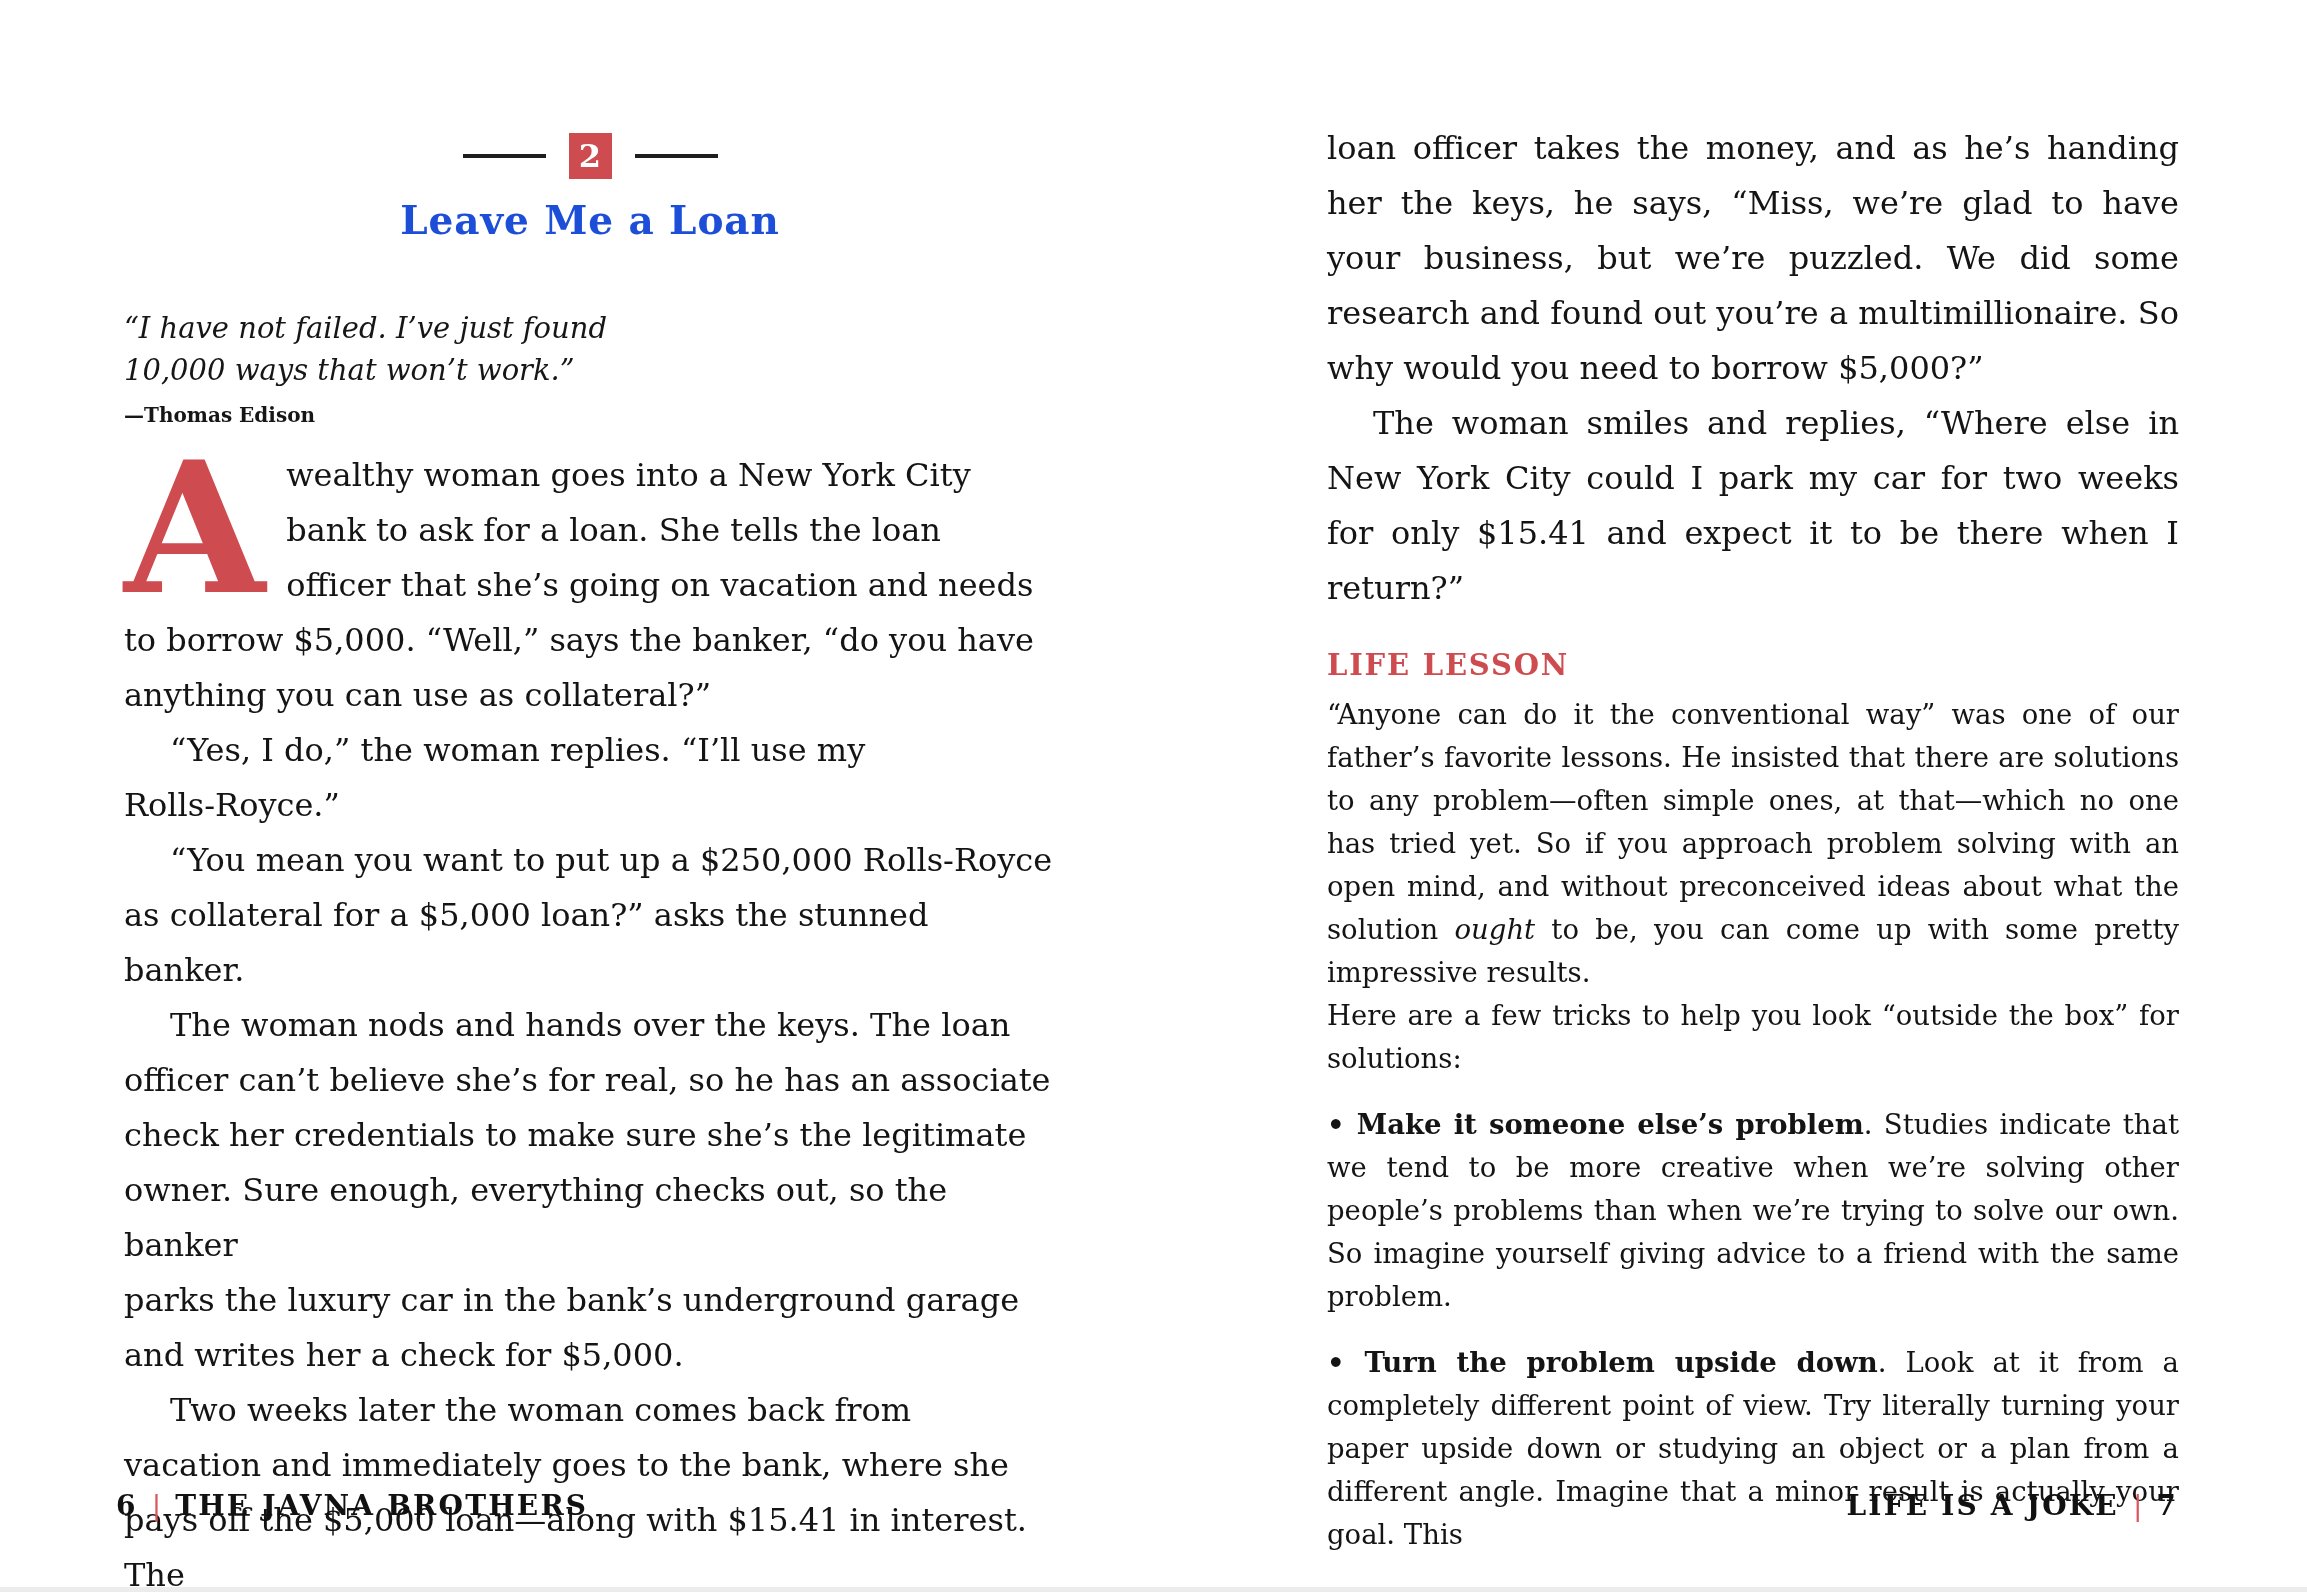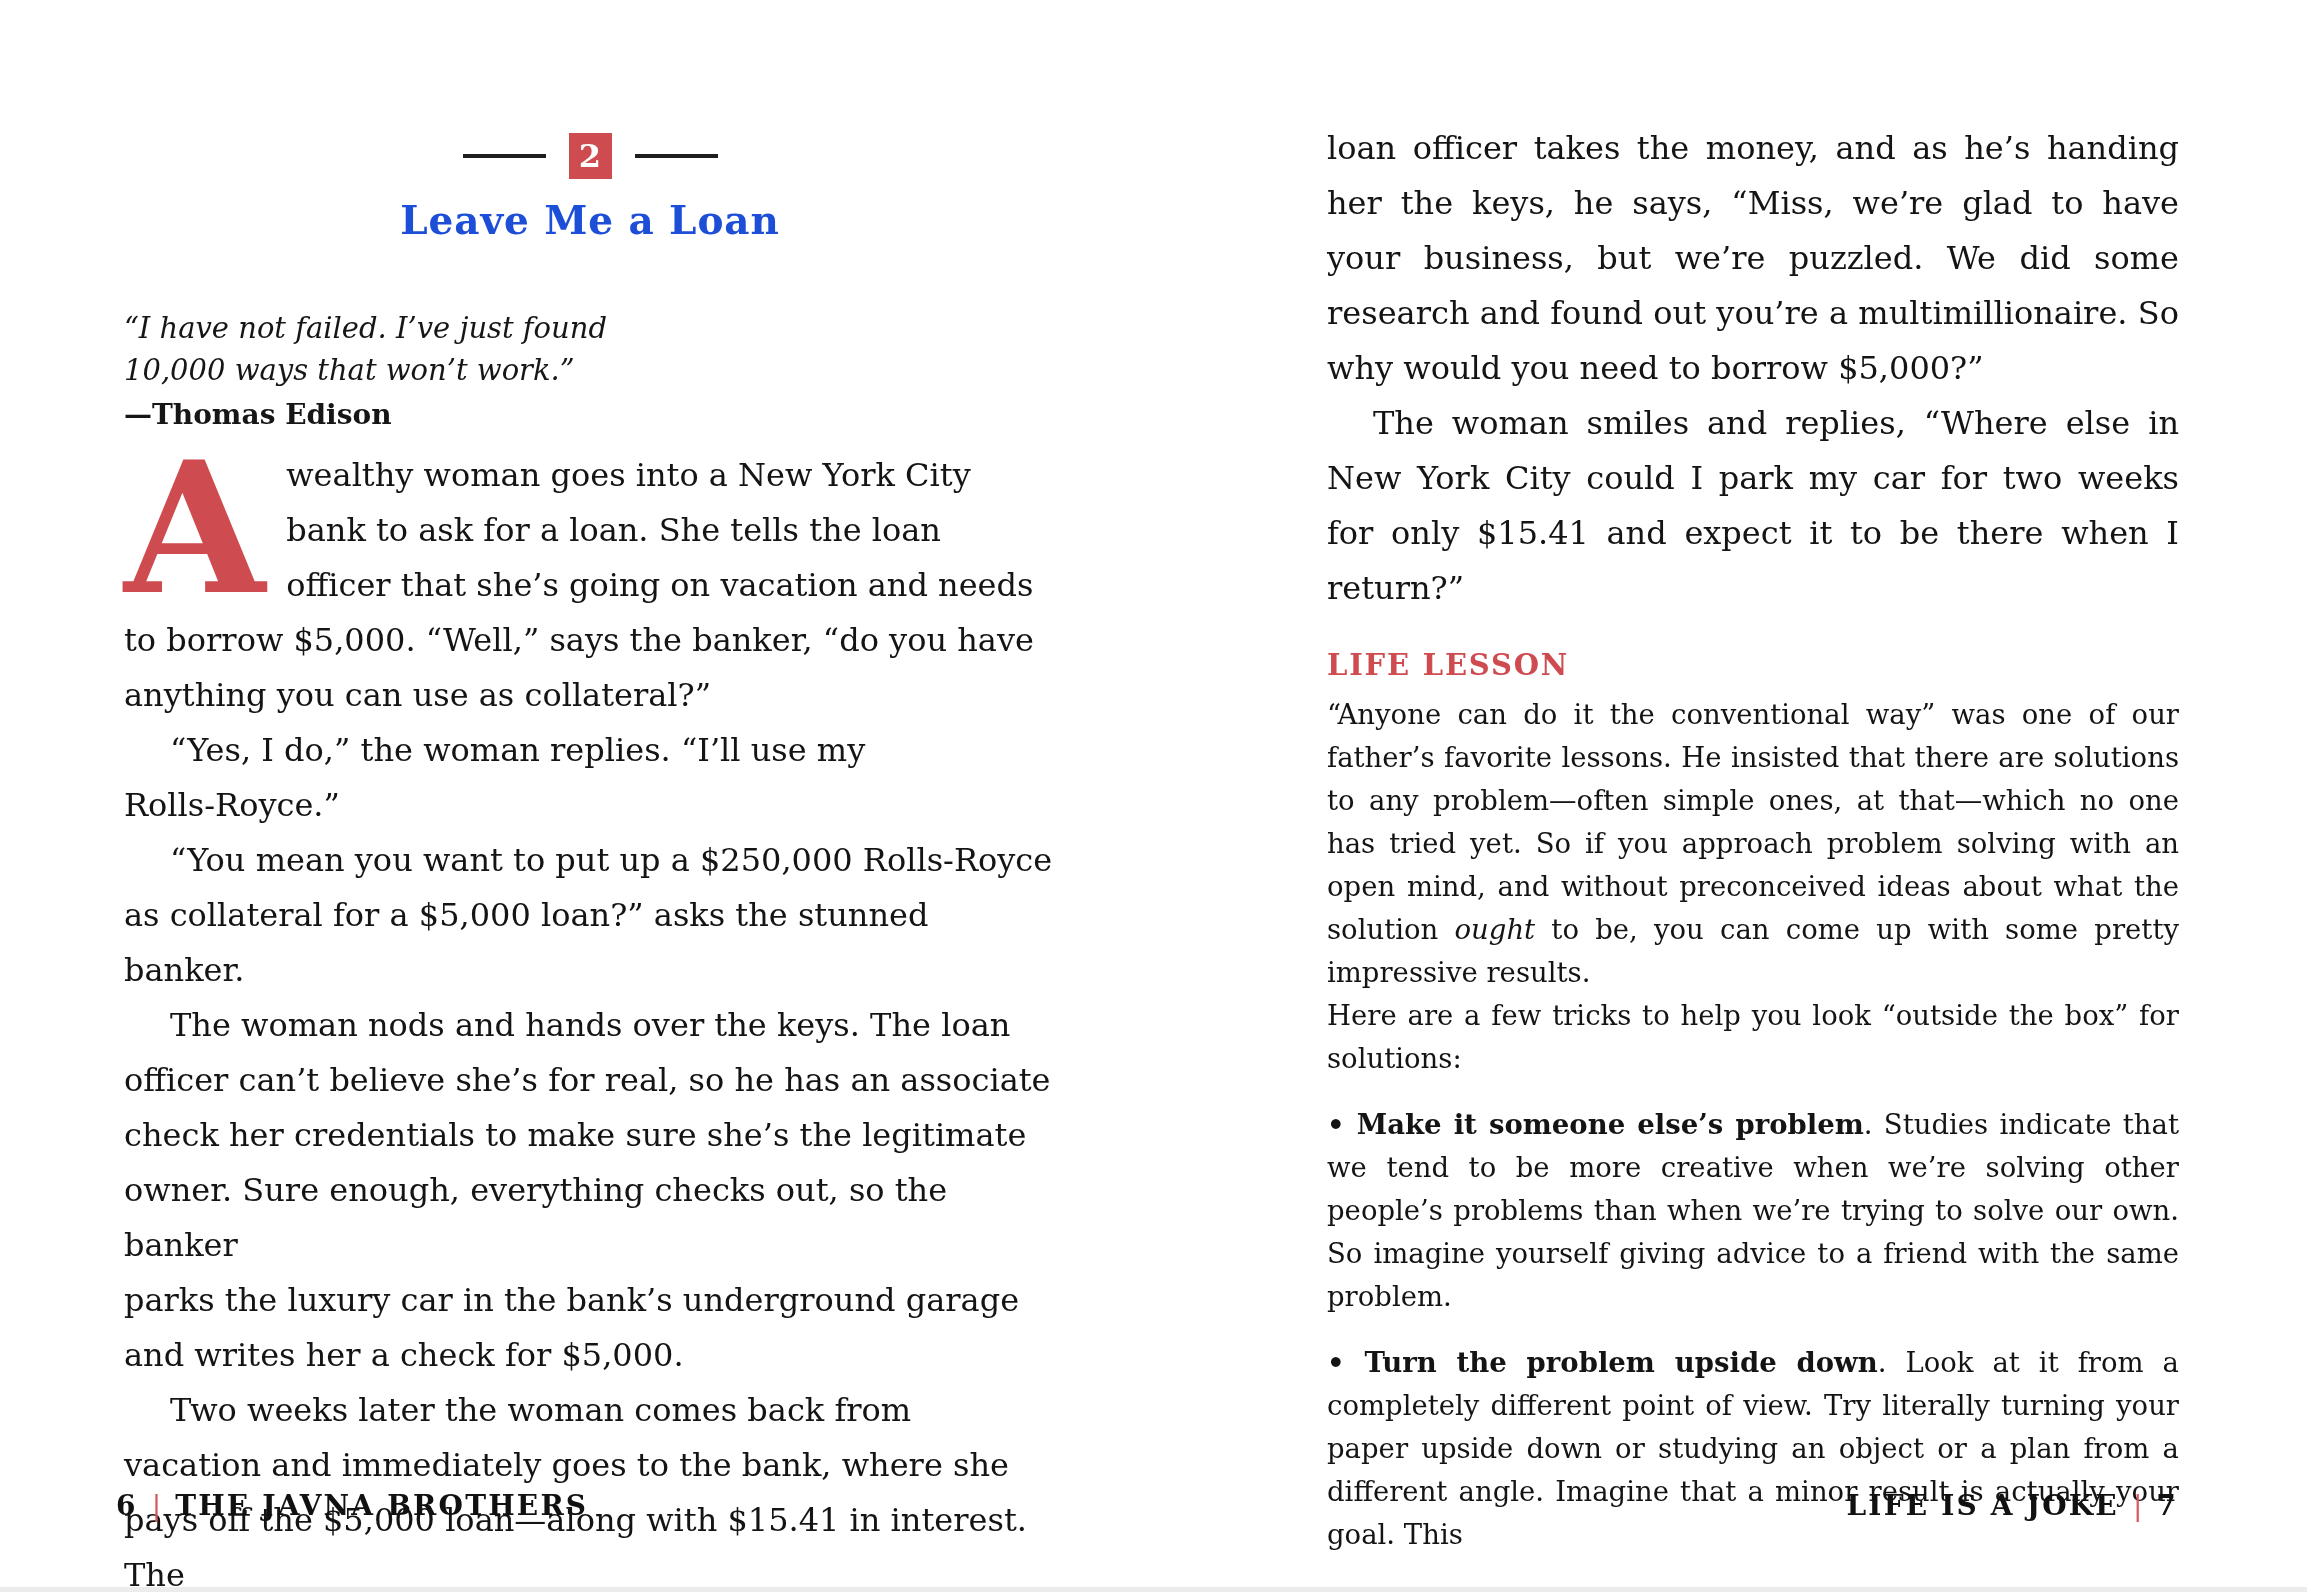--- a/index.html
+++ b/index.html
@@ -30,21 +30,21 @@
     letter-spacing: 0.9px;
   }
 
   .epigraph {
     top: 275px; text-align: left;
     font-size: 29px; font-style: italic; line-height: 42px;
     color: #161616;
     margin-top: 32px;
   }
   .epigraph .attribution {
-    font-style: normal; font-weight: bold; font-size: 28px; margin-top: 2.7px;
+    font-style: normal; font-weight: bold; font-size: 20px; margin-top: 2.7px;
   }
 
   .story { font-size: 32px; line-height: 55px; }
   .story p { margin: 0; white-space: pre-line; }
   .story p.indent { text-indent: 46px; }
 
   .body-left { top: 448px; }
 
   .drop-cap {
     float: left;

